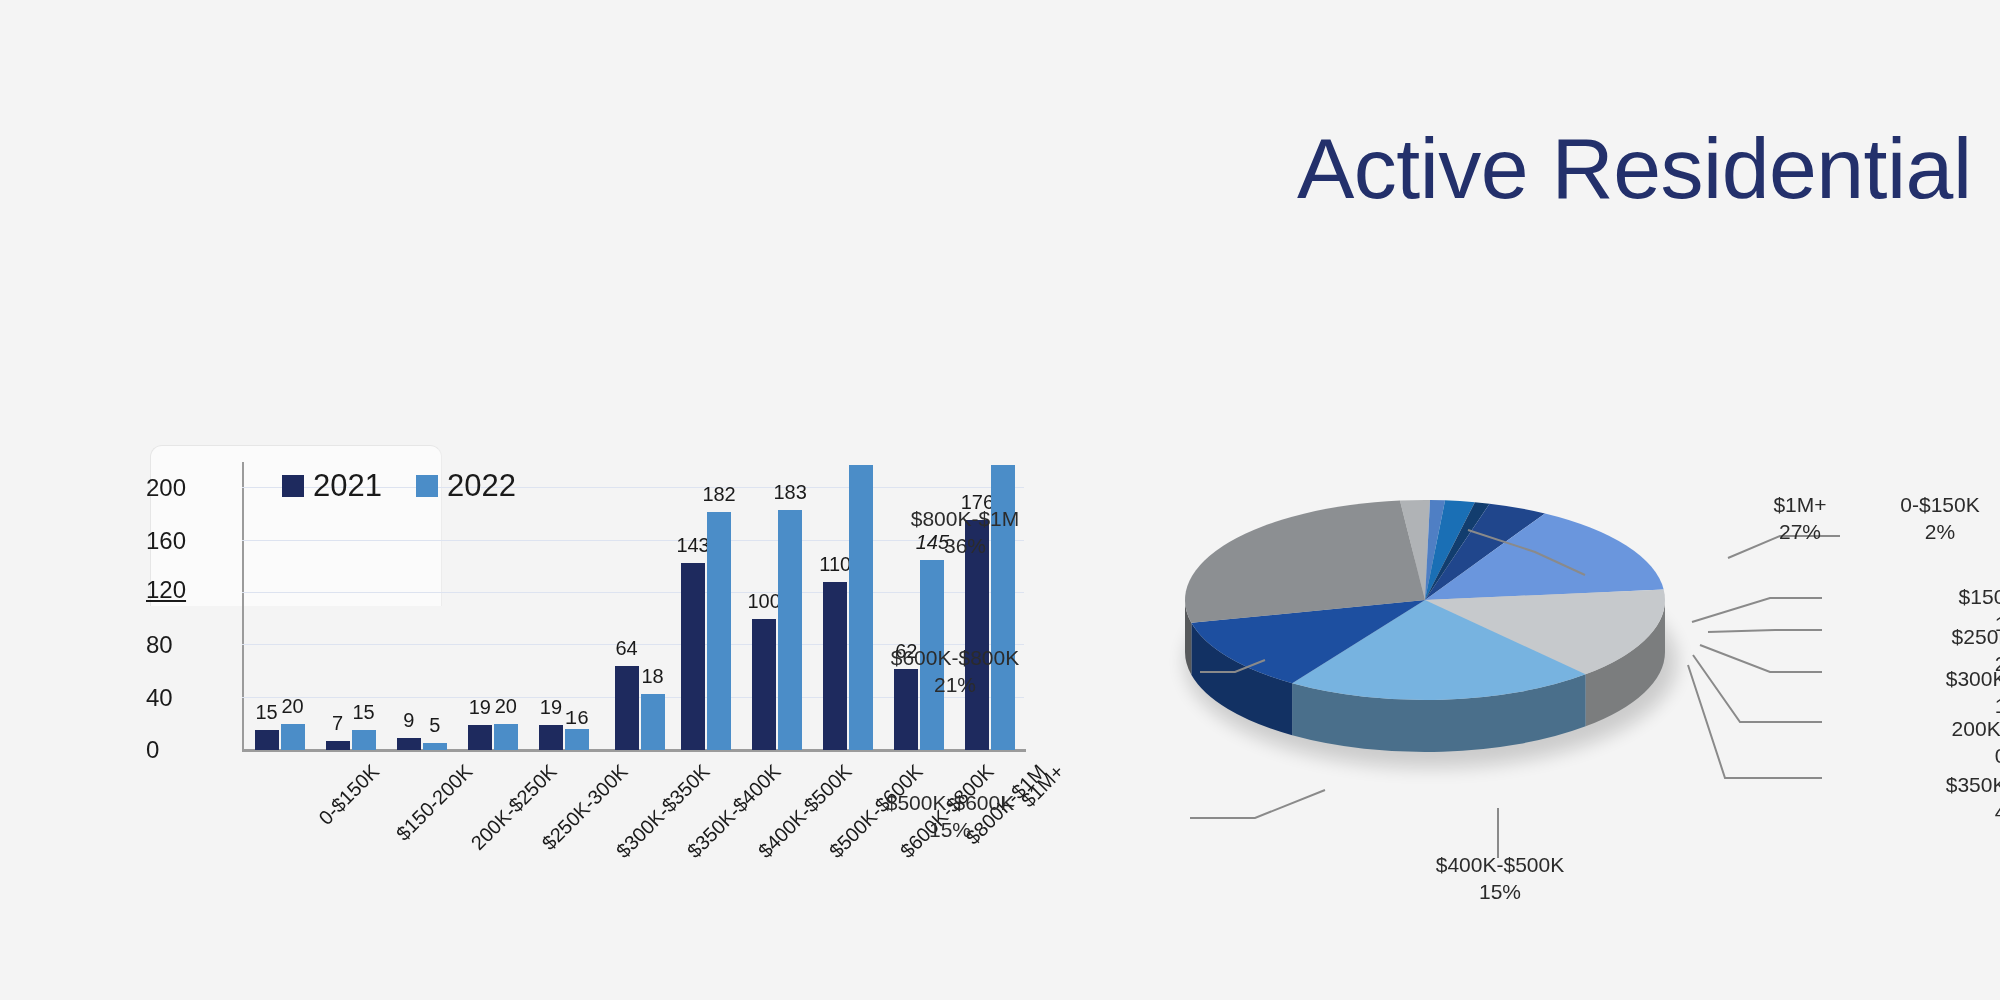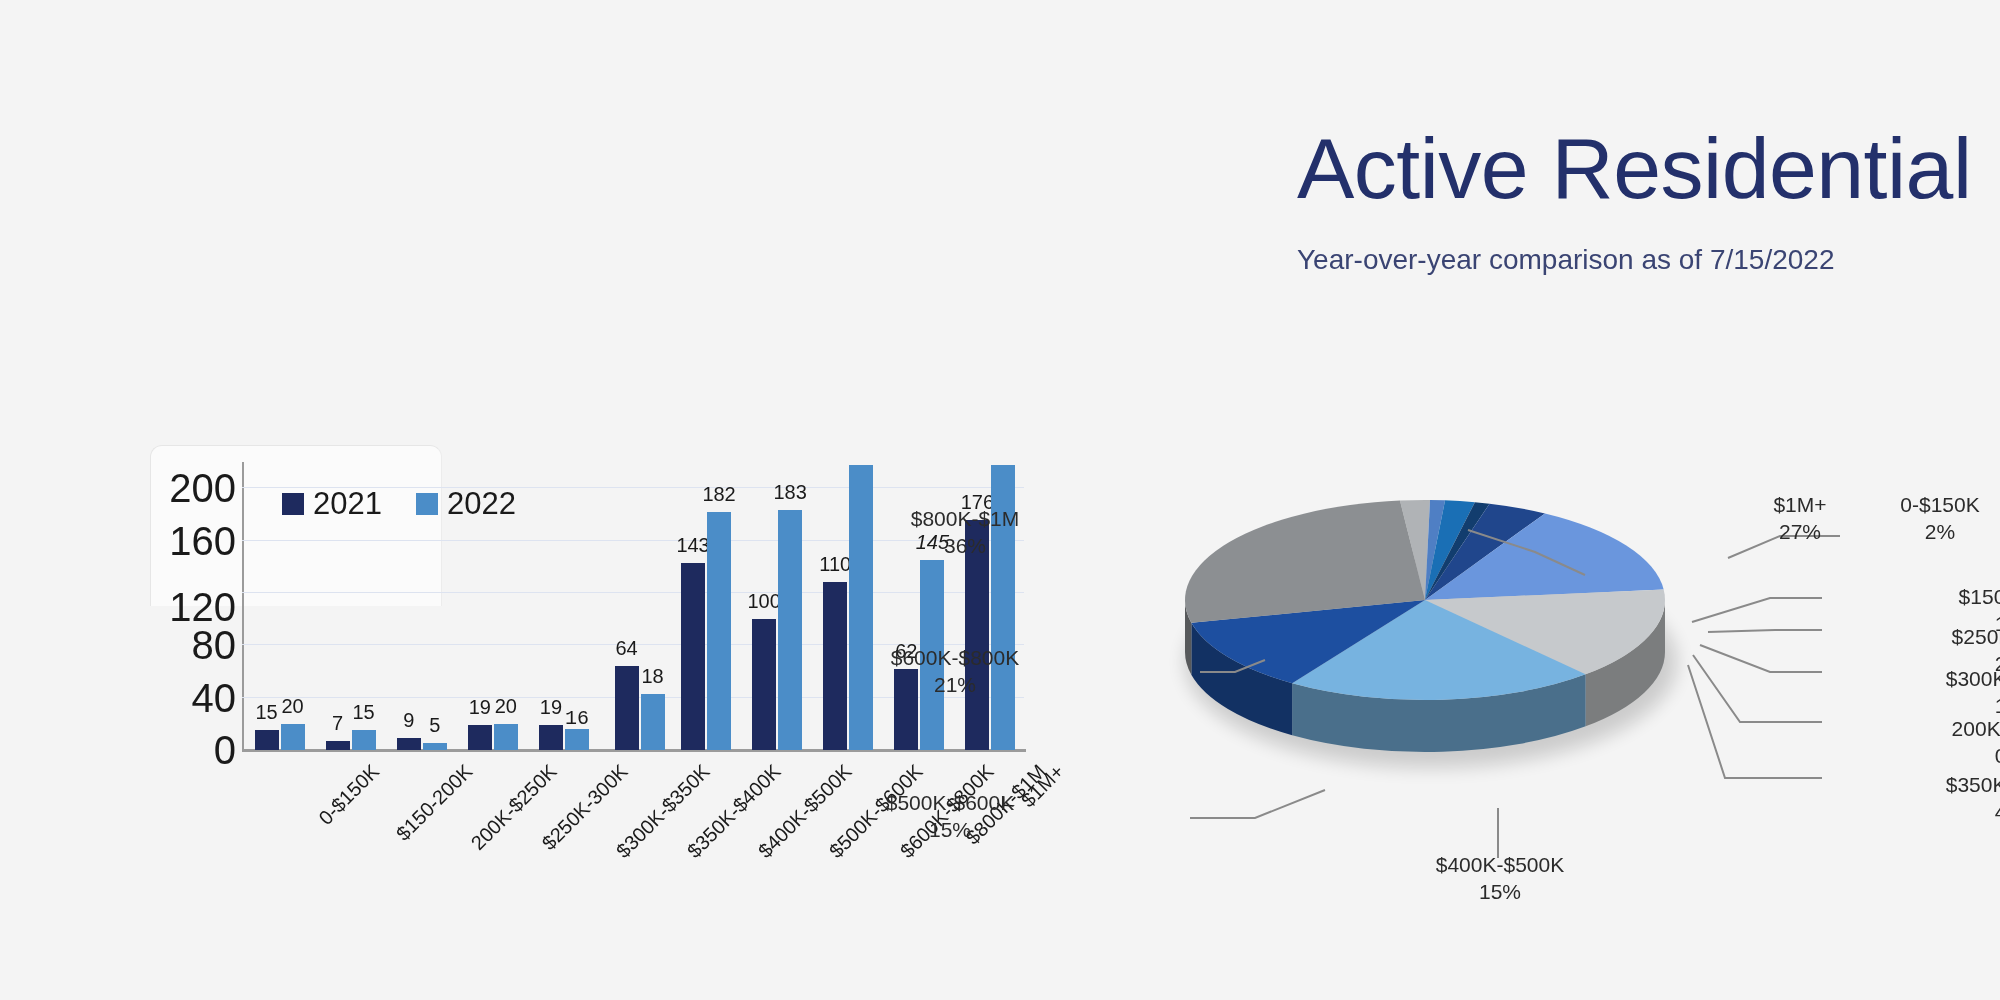--- a/index.html
+++ b/index.html
@@ -54,22 +54,22 @@
   }
   .axis-v{
     position:absolute; left:0; top:0; width:2px; height:288px;
     background:#9b9b9b;
   }
   .axis-h{
     position:absolute; left:0; bottom:-2px; width:784px; height:3px;
     background:#9b9b9b;
   }
   .ytick{
-    position:absolute; right:788px; width:90px; text-align:right;
-    font-size:40px; color:#1a1a1a; transform:translateY(-50%);
+    position:absolute; right:788px; width:90px; text-align:left;
+    font-size:24px; color:#1a1a1a; transform:translateY(-50%);
     font-family:"Liberation Sans",sans-serif;
   }
   .group{
     position:absolute; bottom:0; height:288px;
   }
   .bar{
     position:absolute; bottom:0;
   }
   .bar.y2021{ background:#1e2a5e; }
   .bar.y2022{ background:#4b8dc8; }
@@ -79,21 +79,21 @@
   }
   .xtick{
     position:absolute; top:298px;
     font-size:20px; color:#1a1a1a; white-space:nowrap;
     transform-origin:right top;
     transform:rotate(-45deg);
     text-align:right;
   }
   
   #bar-legend{
-    position:absolute; left:132px; top:56px;
+    position:absolute; left:132px; top:38px;
     display:flex; align-items:center; gap:34px;
   }
   .lg-item{ display:flex; align-items:center; gap:9px; }
   .lg-sw{ width:22px; height:22px; display:block; }
   .lg-tx{ font-size:31px; color:#1a1a1a; }
 
   
   #pie-chart{
     position:absolute; left:1080px; top:440px;
     width:880px; height:420px;
@@ -102,41 +102,40 @@
   .pie-ann{
     position:absolute; font-size:21px; color:#2b2b2b;
     line-height:1.28; white-space:nowrap;
   }
 </style>
 </head>
 <body>
 
 <div id="header">
   <div id="page-title">Active Residential Listings</div>
-  <div id="page-subtitle">Year-over-year comparison as of 7/15/2022</div>
 </div>
 
 <div id="bar-chart">
   <div class="bc-card"></div>
 
   <div id="plot">
     <div class="axis-v"></div>
     <div class="axis-h"></div>
     <div id="gridlines">
         <div class="gridline" style="bottom: 52.3636px;"></div>
         <div class="gridline" style="bottom: 104.727px;"></div>
         <div class="gridline" style="bottom: 157.091px;"></div>
         <div class="gridline" style="bottom: 209.455px;"></div>
         <div class="gridline" style="bottom: 261.818px;"></div>
       </div>
     <div id="yticks">
         <div class="ytick" style="top: 288px;">0</div>
         <div class="ytick" style="top: 235.636px;">40</div>
         <div class="ytick" style="top: 183.273px;">80</div>
-        <div class="ytick" style="top: 145px;">120</div>
+        <div class="ytick" style="top: 128px; text-decoration: underline;">120</div>
         <div class="ytick" style="top: 78.5455px;">160</div>
         <div class="ytick" style="top: 26.1818px;">200</div>
       </div>
     <div id="groups">
         <div class="group" style="left: 0px; width: 71.0909px;">
           <div class="bar y2021" style="left: 12.5455px; width: 24px; height: 19.6364px; background: rgb(30, 42, 94);"></div>
           <div class="bar-label" style="left: 24.5455px; bottom: 25.6364px;">15</div>
           <div class="bar y2022" style="left: 38.5455px; width: 24px; height: 26.1818px; background: rgb(75, 141, 200);"></div>
           <div class="bar-label" style="left: 50.5455px; bottom: 32.1818px;">20</div>
         </div>

